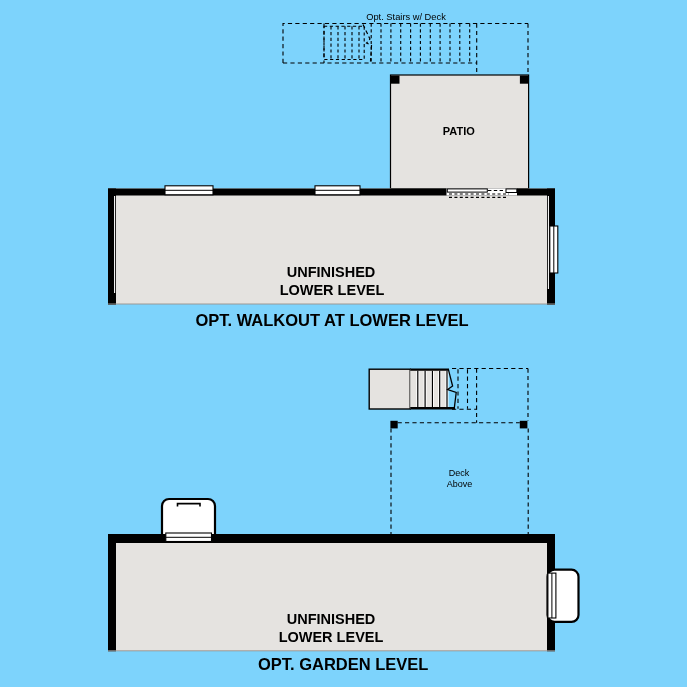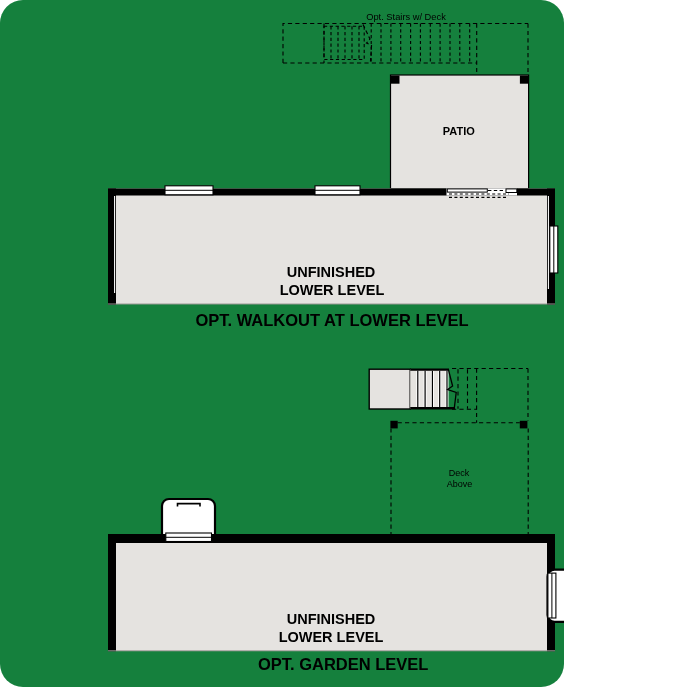--- a/index.html
+++ b/index.html
@@ -1,16 +1,16 @@
 <!DOCTYPE html>
 <html><head>
 <meta charset="utf-8">
 <style>
   html,body{margin:0;padding:0;background:#ffffff;}
-  .page{position:relative;width:564px;height:687px;background:#15803d;overflow:hidden;border-radius:23px;}
+  .page{position:relative;width:687px;height:687px;background:#7dd3fc;overflow:hidden;}
   svg{position:absolute;left:0;top:0;}
   text{font-family:"Liberation Sans",sans-serif;fill:#000;}
 </style>
 </head>
 <body>
 <div class="page">
 <svg width="687" height="687" viewBox="0 0 687 687">
 
   <g>
     <text x="406" y="20.3" font-size="9.3" text-anchor="middle">Opt. Stairs w/ Deck</text>

